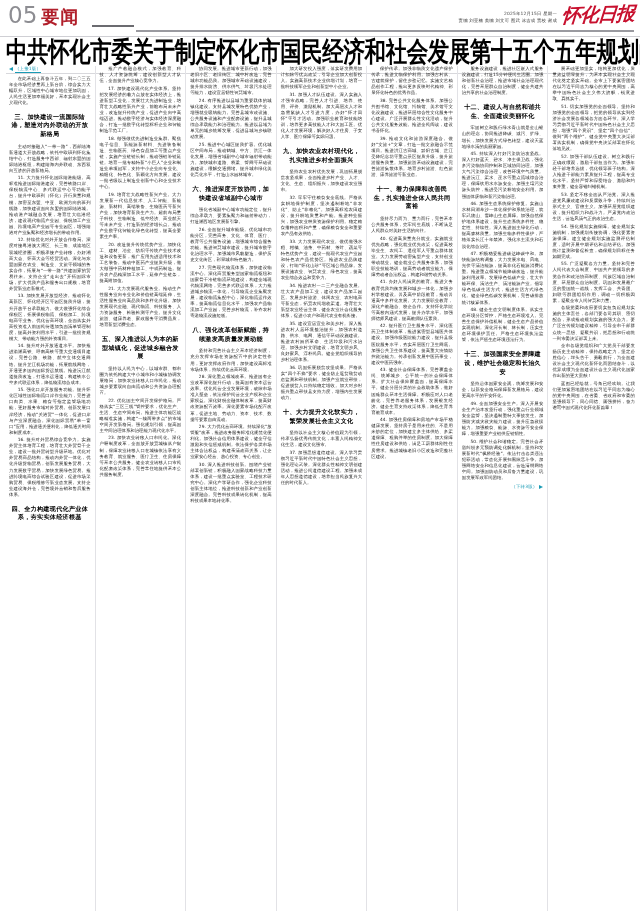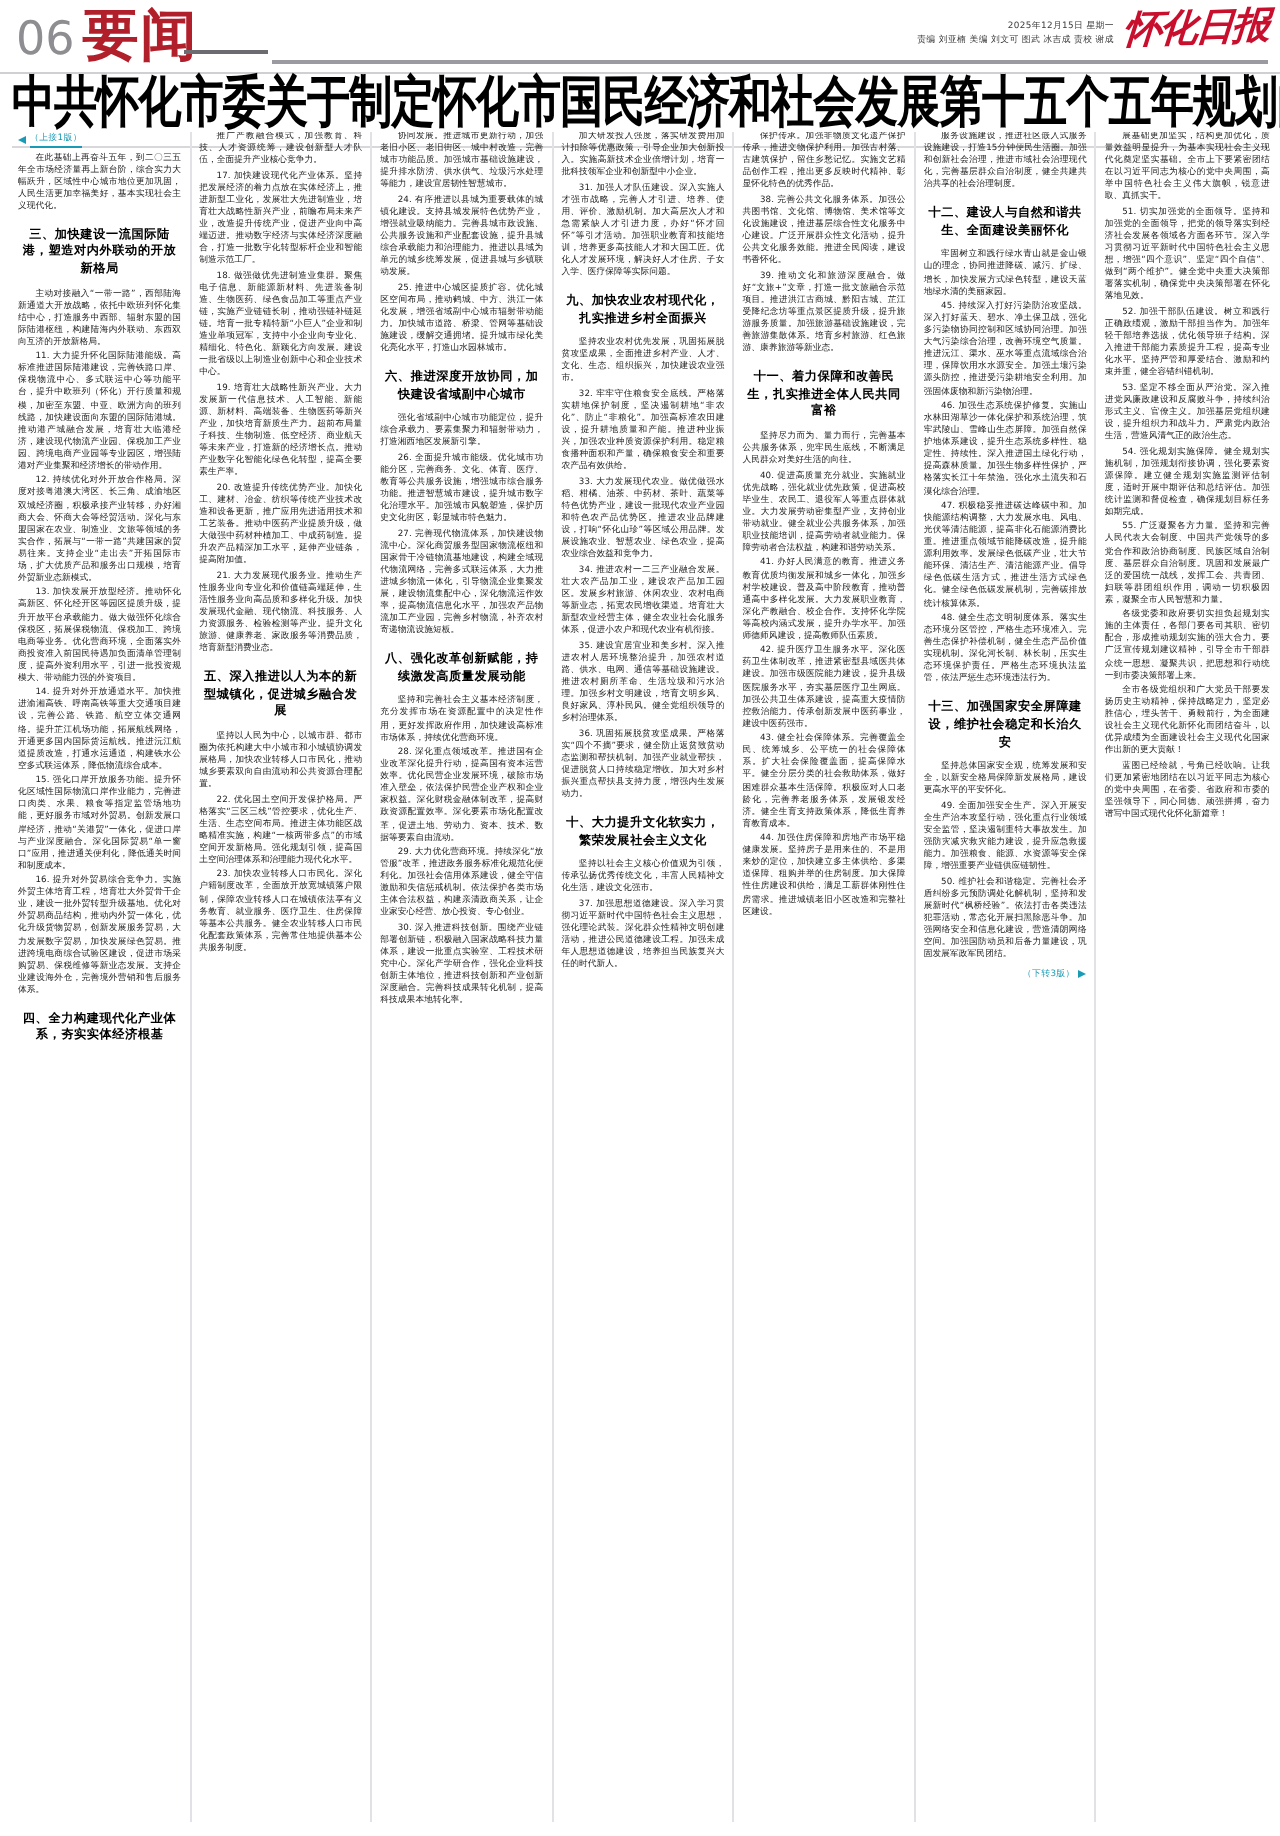--- a/index.html
+++ b/index.html
@@ -19,21 +19,21 @@
   .folio{
     position:absolute;left:8px;top:4px;
     display:flex;align-items:baseline;gap:4px;
   }
   .folio-num{
     font-size:23px;color:#8d8d92;letter-spacing:0px;
     font-family:"DejaVu Sans","Liberation Sans",sans-serif;
     line-height:1;
   }
   .folio-sec{
-    font-size:28px;color:#b11f2b;font-weight:bold;line-height:1;
+    font-size:18px;color:#b11f2b;font-weight:bold;line-height:1;
     letter-spacing:1px;
   }
   .folio-rule{
     position:absolute;left:92px;top:25px;width:42px;height:2px;
     background:#6b6b70;
   }
   .head-right{
     position:absolute;right:6px;top:5px;
     display:flex;align-items:flex-end;gap:5px;
   }
@@ -139,21 +139,21 @@
     border-bottom:2.6px solid transparent;
     border-left:4px solid #1a9bb5;
     margin-left:2px;vertical-align:middle;
   }
 </style>
 </head>
 <body>
 
 <div class="masthead">
   <div class="folio">
-    <span class="folio-num">06</span>
+    <span class="folio-num">05</span>
     <span class="folio-sec">要闻</span>
   </div>
   <div class="folio-rule"></div>
 
   <div class="head-right">
     <div class="head-meta">
       <div class="head-date">2025年12月15日 星期一</div>
       <div class="head-credits">责编 刘亚楠 美编 刘文可 图武 冰吉成 责校 谢成</div>
     </div>
     <div class="nameplate">怀化日报</div>

